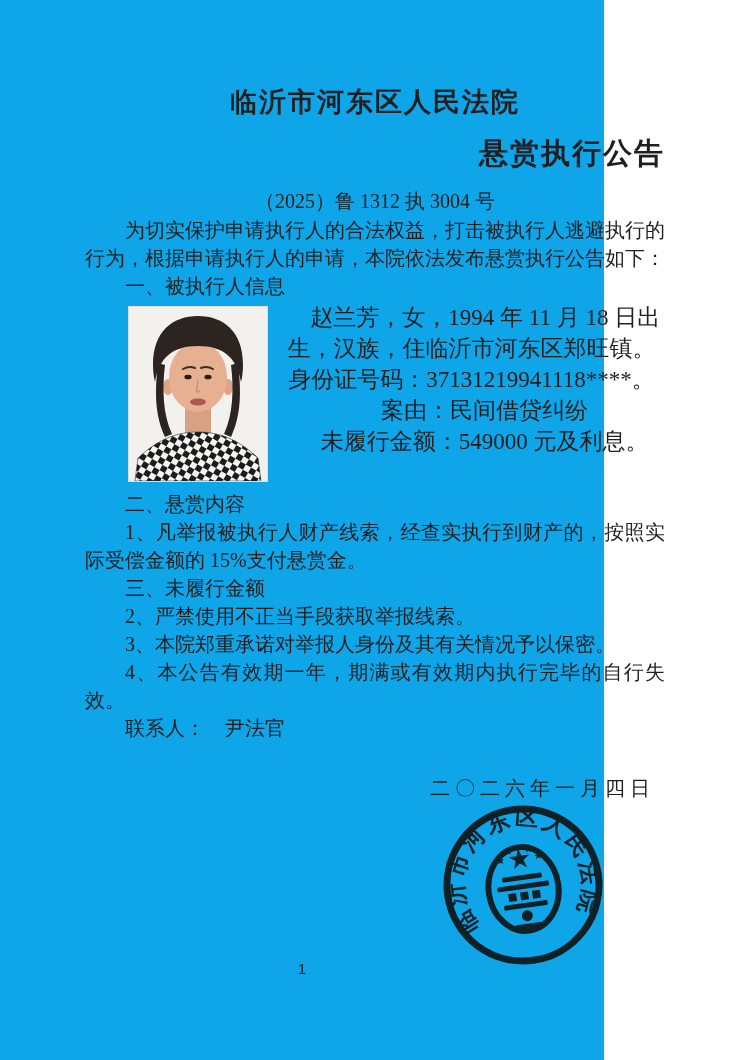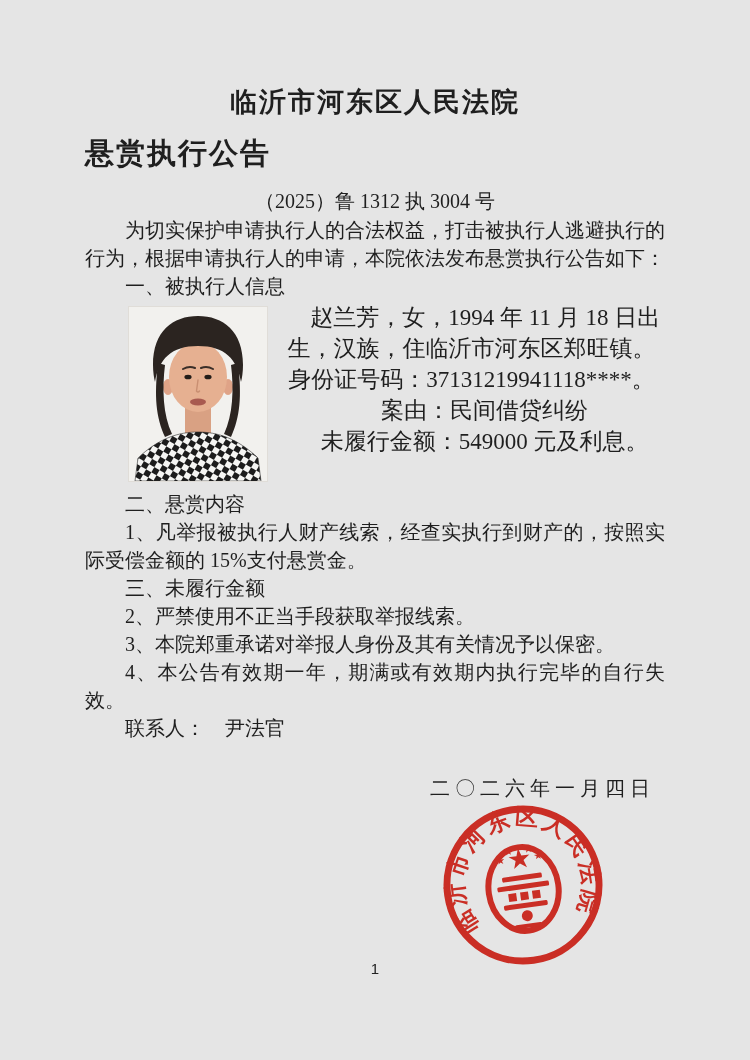--- a/index.html
+++ b/index.html
@@ -2,30 +2,30 @@
 <html lang="zh"><head>
 <meta charset="utf-8">
 <style>
   * { box-sizing: border-box; }
   html,body { margin:0; padding:0; }
   body {
     width:750px; height:1060px; background:#ffffff;
     font-family:"Liberation Serif","DejaVu Serif",serif;
     color:#1f1f1f; position:relative; overflow:hidden;
   }
-  .page { position:relative; width:750px; height:1060px; background:#e5e5e5; }
+  .page { position:relative; width:604px; height:1060px; background:#0ea5e9; }
   .content { position:absolute; left:85px; top:86px; width:580px; }
 
   .court-name {
     font-size:27px; font-weight:600; letter-spacing:2px;
     text-align:center; margin:0 0 18px 0; line-height:32px;
   }
   .doc-title {
     font-size:29px; font-weight:bold; letter-spacing:2px;
-    text-align:left; margin:0 0 16px 0; line-height:35px;
+    text-align:right; margin:0 0 16px 0; line-height:35px;
   }
   .case-number { font-size:20px; line-height:29px; text-align:center; margin:0; }
 
   .para, .heading {
     font-size:20px; line-height:28px; margin:0;
     text-indent:2em; text-align:justify;
   }
 
   .person-row { display:flex; margin:6px 0 8px 0; }
   .photo-frame {

